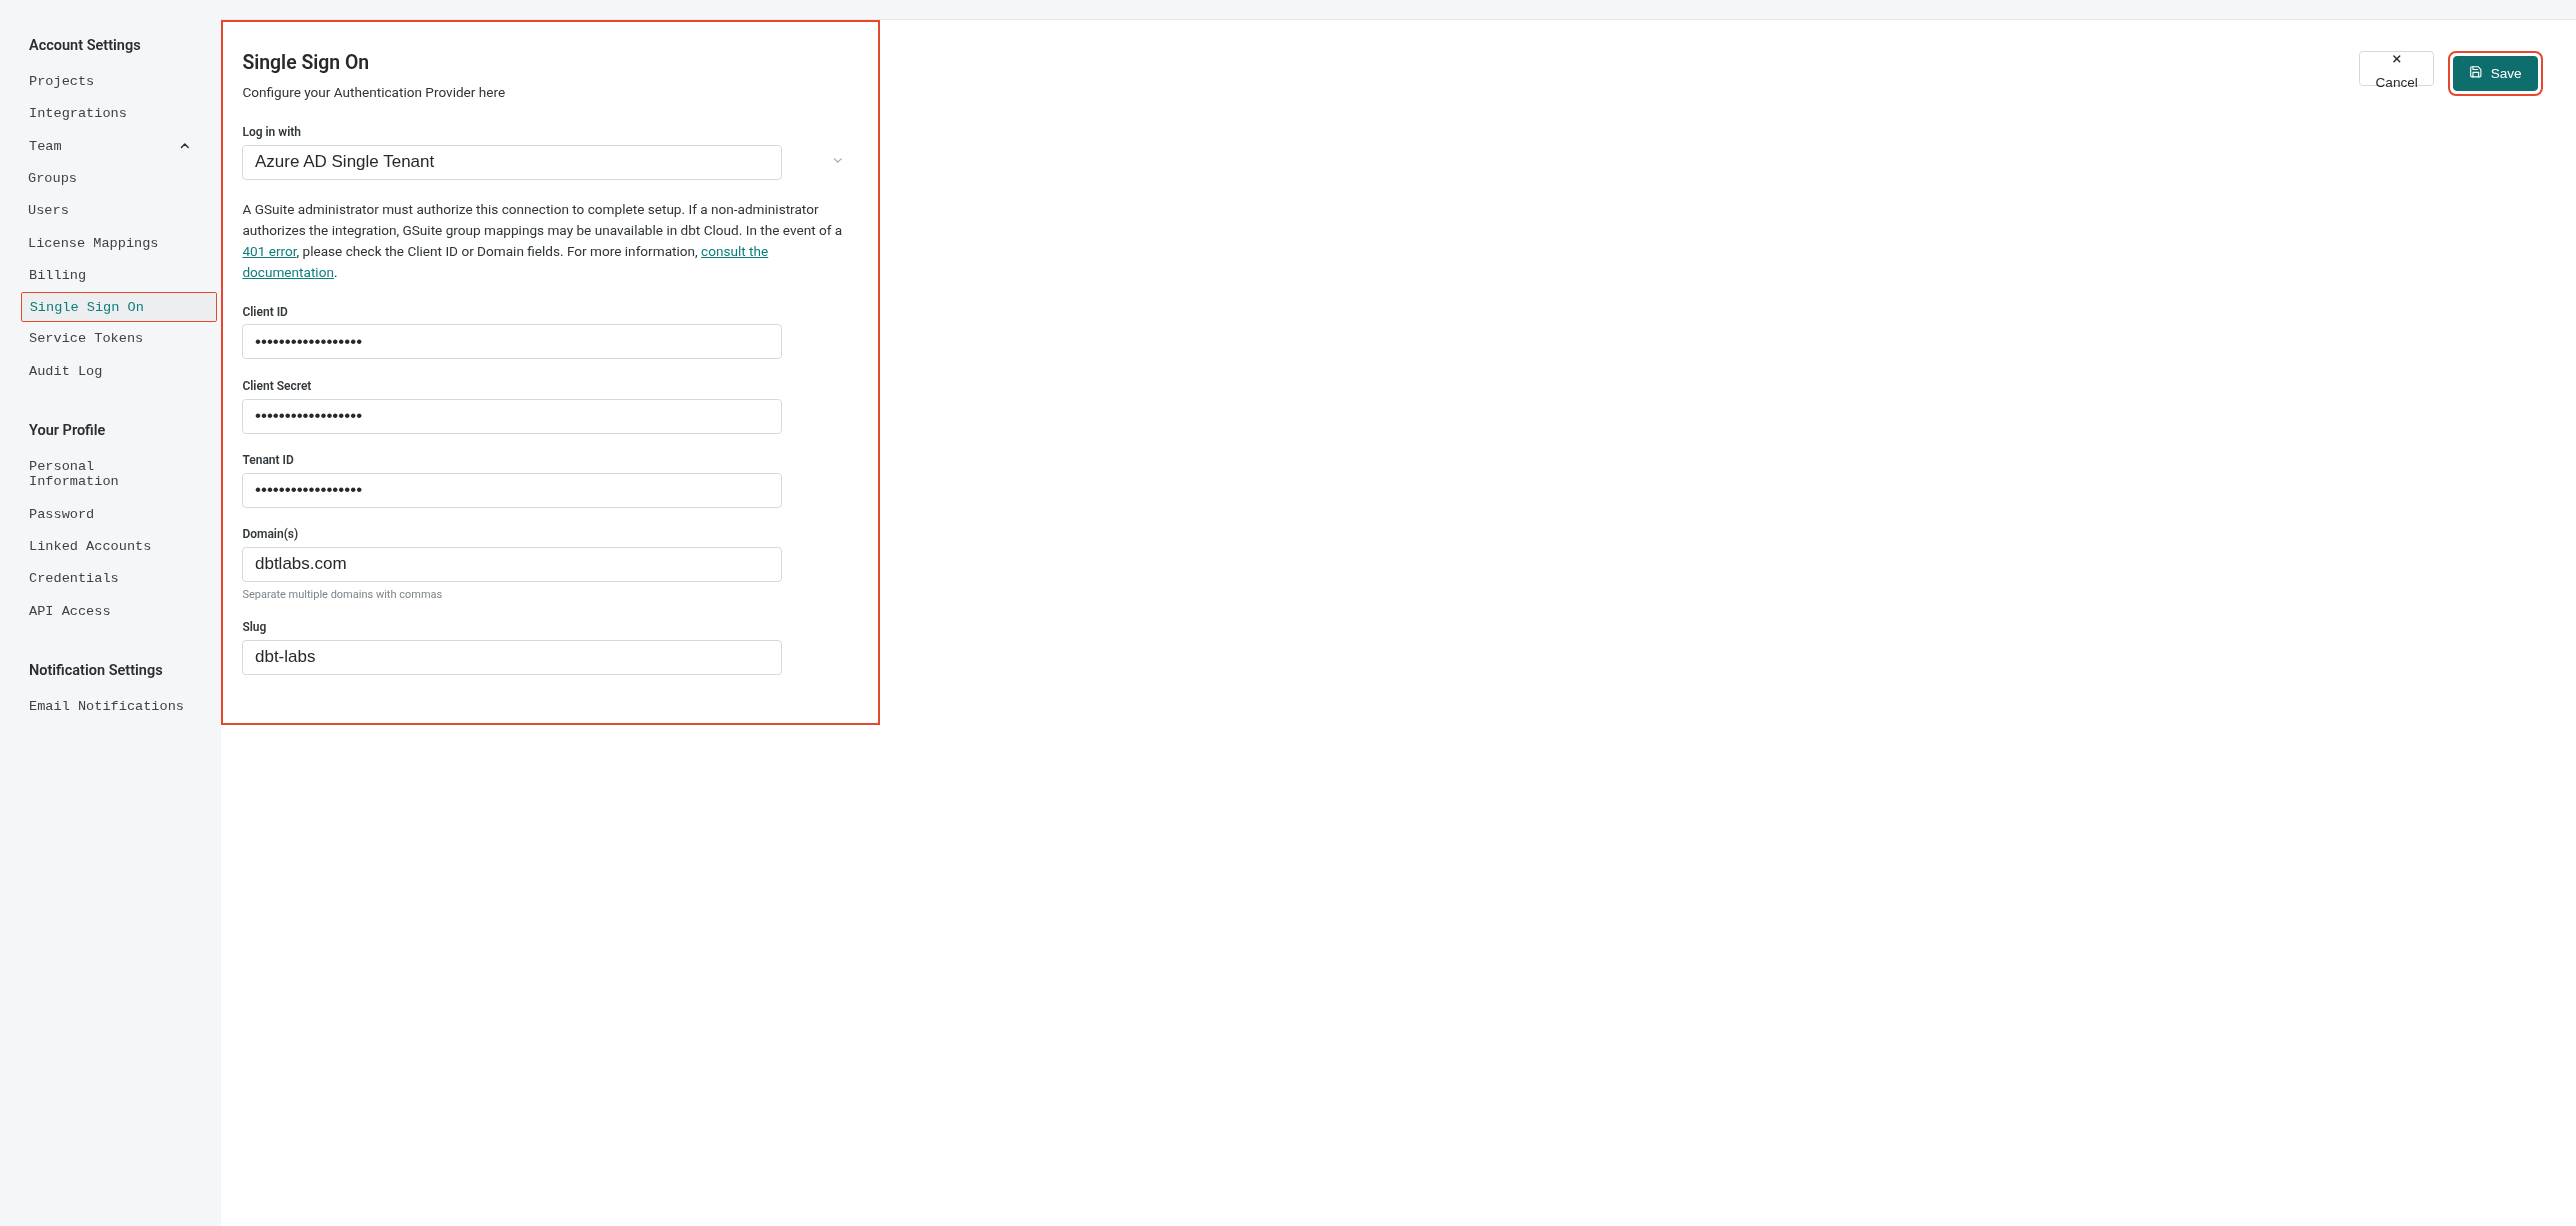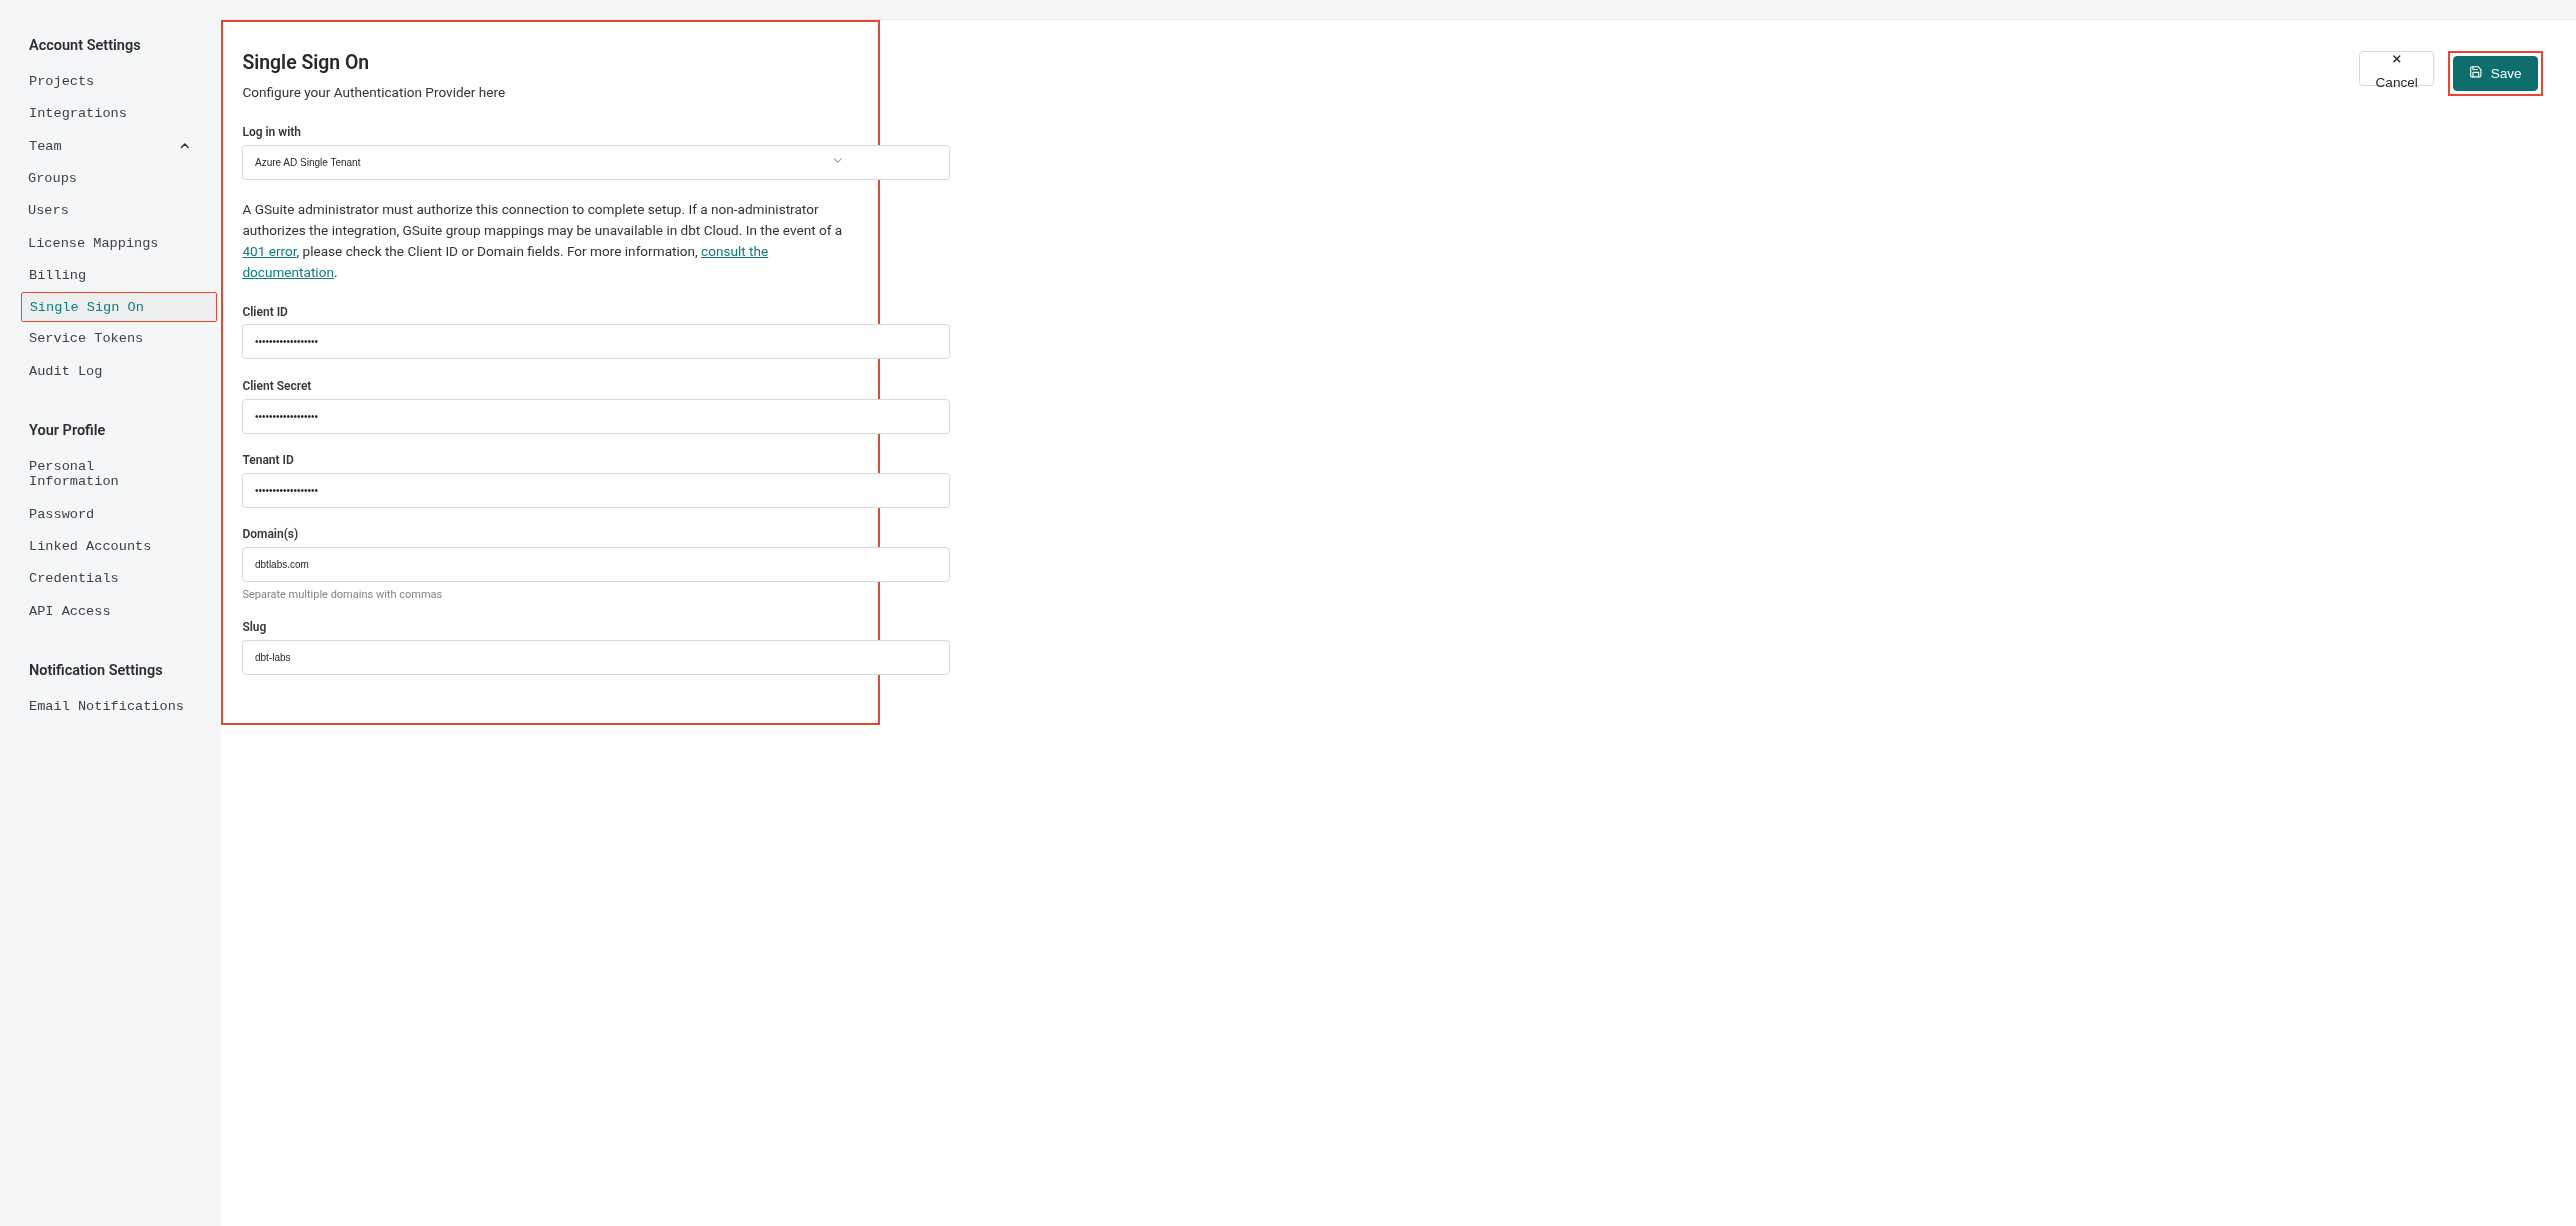--- a/index.html
+++ b/index.html
@@ -80,26 +80,26 @@
     font-size: 12px;
     font-weight: 600;
     color: #33393c;
     margin-bottom: 5.8px;
     display: block;
   }
   .select-wrap {
     position: relative;
   }
   .select-input, .text-input {
-    width: 708px;
+    width: 540px;
     height: 35px;
     border: 1px solid #d6d9db;
     border-radius: 3.9px;
     padding: 0 11.6px;
-    font-size: 10px;
+    font-size: 17px;
     color: #262a2d;
     background: #fff;
     outline: none;
   }
   .select-input { padding-right: 31px; cursor: pointer; text-align: left; }
   .select-caret {
     position: absolute;
     right: 13.6px; top: 50%; transform: translateY(-50%);
     color: #9ba2a7;
     pointer-events: none;
@@ -144,21 +144,21 @@
     flex-direction: column;
   }
   .btn-save {
     background: #0e6e6e;
     color: #fff;
     border: 1px solid #0e6e6e;
   }
   .save-wrap {
     border: 2.9px solid #e7482d;
     padding: 2.9px;
-    border-radius: 0;
+    border-radius: 8px;
   }
   .icon-svg { display: inline-block; }
 </style>
 </head>
 <body>
 
 <div class="layout">
   <aside class="sidebar">
     <div class="section-title">Account Settings</div>
 

